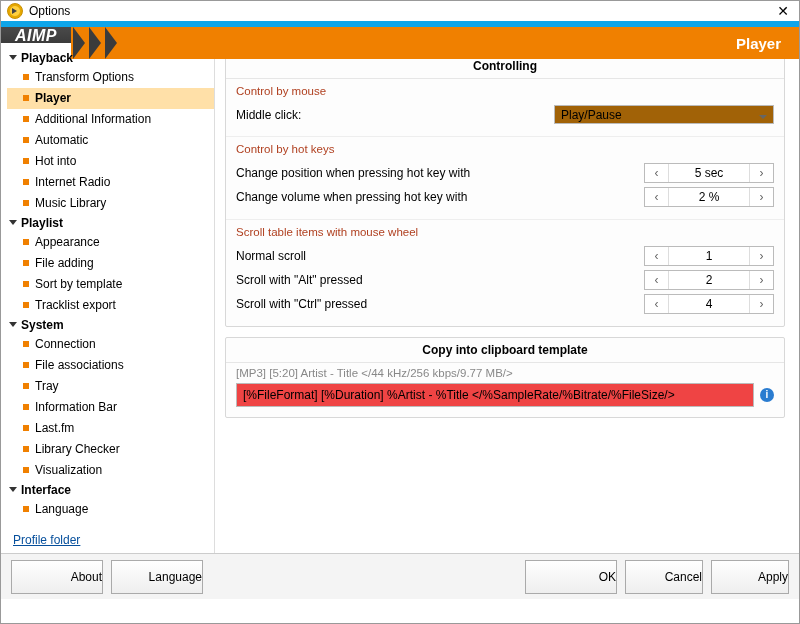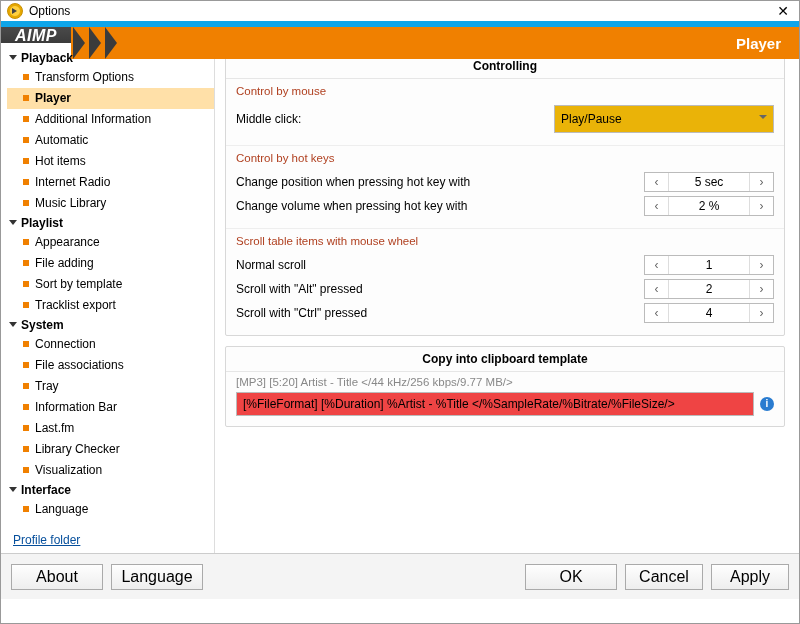--- a/index.html
+++ b/index.html
@@ -24,34 +24,34 @@
 .tree-item.selected { background:#ffe0a8; font-weight:bold;}
 .profile-link { color:#064f9c; text-decoration:underline; padding:4px 4px 4px 6px; cursor:pointer;}
 .content { flex:1; padding: 10px 14px 6px 10px; overflow-y:auto;}
 .panel { border:1px solid #d8d8d8; border-radius:2px; margin-bottom:10px; background:#fdfdfd;}
 .panel-title { text-align:center; font-weight:bold; padding:5px 0; border-bottom:1px solid #e6e6e6;}
 .group { padding: 6px 10px 10px 10px; }
 .group + .group { border-top:1px solid #eee;}
 .group-title { color:#b04020; font-size:11.5px; margin-bottom:6px;}
 .row { display:flex; align-items:center; padding:2px 0; gap:8px;}
 .row .label { flex:1;}
-.select { width:220px; height:28px; border:1px solid #bbb; background:#eab308; display:flex; align-items:center; padding:0 6px; position:relative; cursor:pointer;}
+.select { width:220px; height:19px; border:1px solid #bbb; background:#a16207; display:flex; align-items:center; padding:0 6px; position:relative; cursor:pointer;}
 .select::after{content:"";position:absolute;right:6px;top:9px;width:0;height:0;border-left:4px solid transparent;border-right:4px solid transparent;border-top:4px solid #666;}
 .spinner { display:flex; width:130px; height:20px; border:1px solid #bbb; background:#fff;}
 .spinner .btn{width:24px;text-align:center;cursor:pointer;color:#666;user-select:none;line-height:18px;}
 .spinner .btn.l{border-right:1px solid #ddd;}
 .spinner .btn.r{border-left:1px solid #ddd;}
 .spinner .val{flex:1;text-align:center;line-height:18px;}
 .template-preview{color:#888;padding:4px 10px 2px 10px;font-size:11.5px;}
 .template-input-row{padding:2px 10px 10px 10px;display:flex;gap:6px;align-items:center;}
 .template-input{flex:1;height:24px;border:1px solid #bbb;padding:0 6px;background:#ef4444;line-height:22px;overflow:hidden;white-space:nowrap;}
 .info-icon{width:14px;height:14px;border-radius:50%;background:#2a7cd0;color:#fff;font-size:10px;text-align:center;line-height:14px;font-weight:bold;cursor:pointer;}
 .footer { height:46px; border-top:1px solid #ccc; background:#f4f4f4; display:flex; align-items:center; padding:0 10px; gap:8px;}
 .footer .spacer{flex:1;}
-.btn-std{min-width:92px;height:26px;border:1px solid #aaa;background:linear-gradient(#fefefe,#eee);cursor:pointer;font-size:16px;}
+.btn-std{min-width:92px;height:34px;border:1px solid #aaa;background:linear-gradient(#fefefe,#eee);cursor:pointer;font-size:12px;text-align:right;}
 .btn-std.small{min-width:78px;}
 </style>
 </head>
 <body>
 
 <div class="titlebar">
   <div class="app-icon"></div>
   <div class="title">Options</div>
   <div class="close">✕</div>
 </div>
@@ -67,21 +67,21 @@
 </div>
 
 <div class="main">
   <div class="sidebar">
     <div class="tree" id="tree">
         <div class="tree-section">Playback</div>
         <div class="tree-item">Transform Options</div>
         <div class="tree-item selected">Player</div>
         <div class="tree-item">Additional Information</div>
         <div class="tree-item">Automatic</div>
-        <div class="tree-item">Hot items</div>
+        <div class="tree-item">Hot into</div>
         <div class="tree-item">Internet Radio</div>
         <div class="tree-item">Music Library</div>
         <div class="tree-section">Playlist</div>
         <div class="tree-item">Appearance</div>
         <div class="tree-item">File adding</div>
         <div class="tree-item">Sort by template</div>
         <div class="tree-item">Tracklist export</div>
         <div class="tree-section">System</div>
         <div class="tree-item">Connection</div>
         <div class="tree-item">File associations</div>

